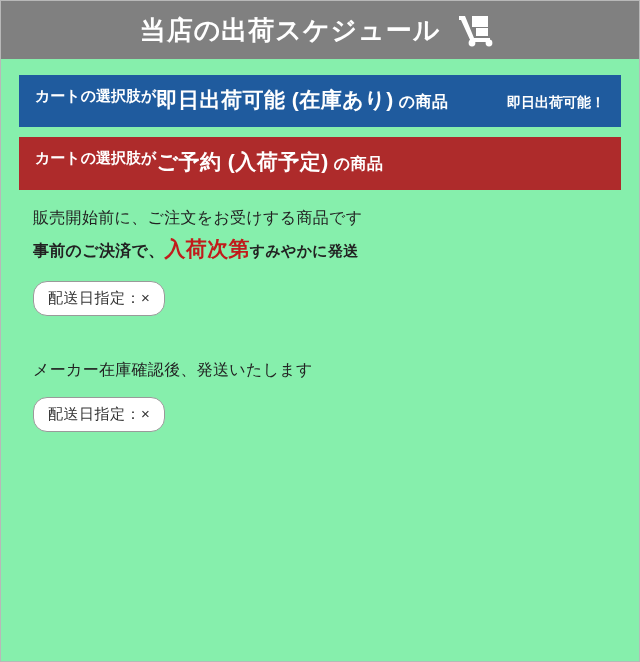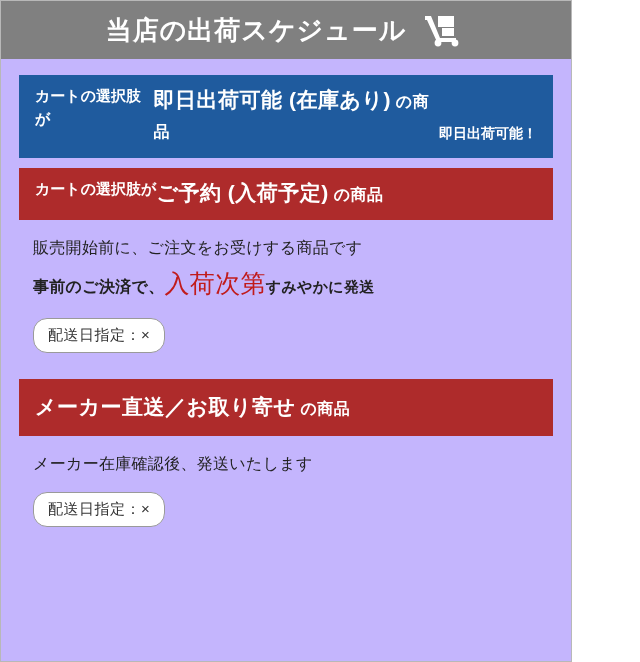--- a/index.html
+++ b/index.html
@@ -3,24 +3,24 @@
 <meta charset="utf-8">
 <style>
   * { box-sizing: border-box; }
   html, body {
     margin: 0;
     padding: 0;
     background: #ffffff;
     font-family: "Liberation Sans", "DejaVu Sans", sans-serif;
   }
   #page {
-    width: 572px;
+    width: 640px;
     height: 662px;
     position: relative;
-    background: #c4b5fd;
+    background: #86efac;
     border: 1px solid #b8b8b8;
     overflow: hidden;
   }
   
   .header {
     height: 58px;
     background: #808080;
     display: flex;
     align-items: center;
     justify-content: center;
@@ -88,22 +88,22 @@
     letter-spacing: 0.3px;
   }
   .line.tight { line-height: 1.7; }
   .em-red {
     color: #c11b1b;
     font-weight: bold;
     font-size: 19px;
   }
   .em-red-lg {
     color: #c11b1b;
-    font-weight: normal;
-    font-size: 25px;
+    font-weight: bold;
+    font-size: 21px;
   }
   .bold { font-weight: bold; }
   .small-after {
     font-size: 15px;
     font-weight: bold;
     color: #222222;
   }
   
   .chip-row { padding: 8px 0 4px 14px; }
   .chip {
@@ -162,23 +162,20 @@
       <div class="line tight">
         <span class="bold">事前のご決済で、</span><span class="em-red-lg">入荷次第</span><span class="small-after">すみやかに発送</span>
       </div>
     </div>
     <div class="chip-row">
       <span class="chip">配送日指定：×</span>
     </div>
 
     <div class="gap-lg"></div>
 
-    <div class="band band-red band-one-line">
-      <span class="band-big"><span>メーカー直送／お取り寄せ</span><span class="sub"> の商品</span></span>
-    </div>
     <div class="lines">
       <div class="line tight">
         <span>メーカー在庫確認後、発送いたします</span>
       </div>
     </div>
     <div class="chip-row">
       <span class="chip">配送日指定：×</span>
     </div>
 
   </div>

